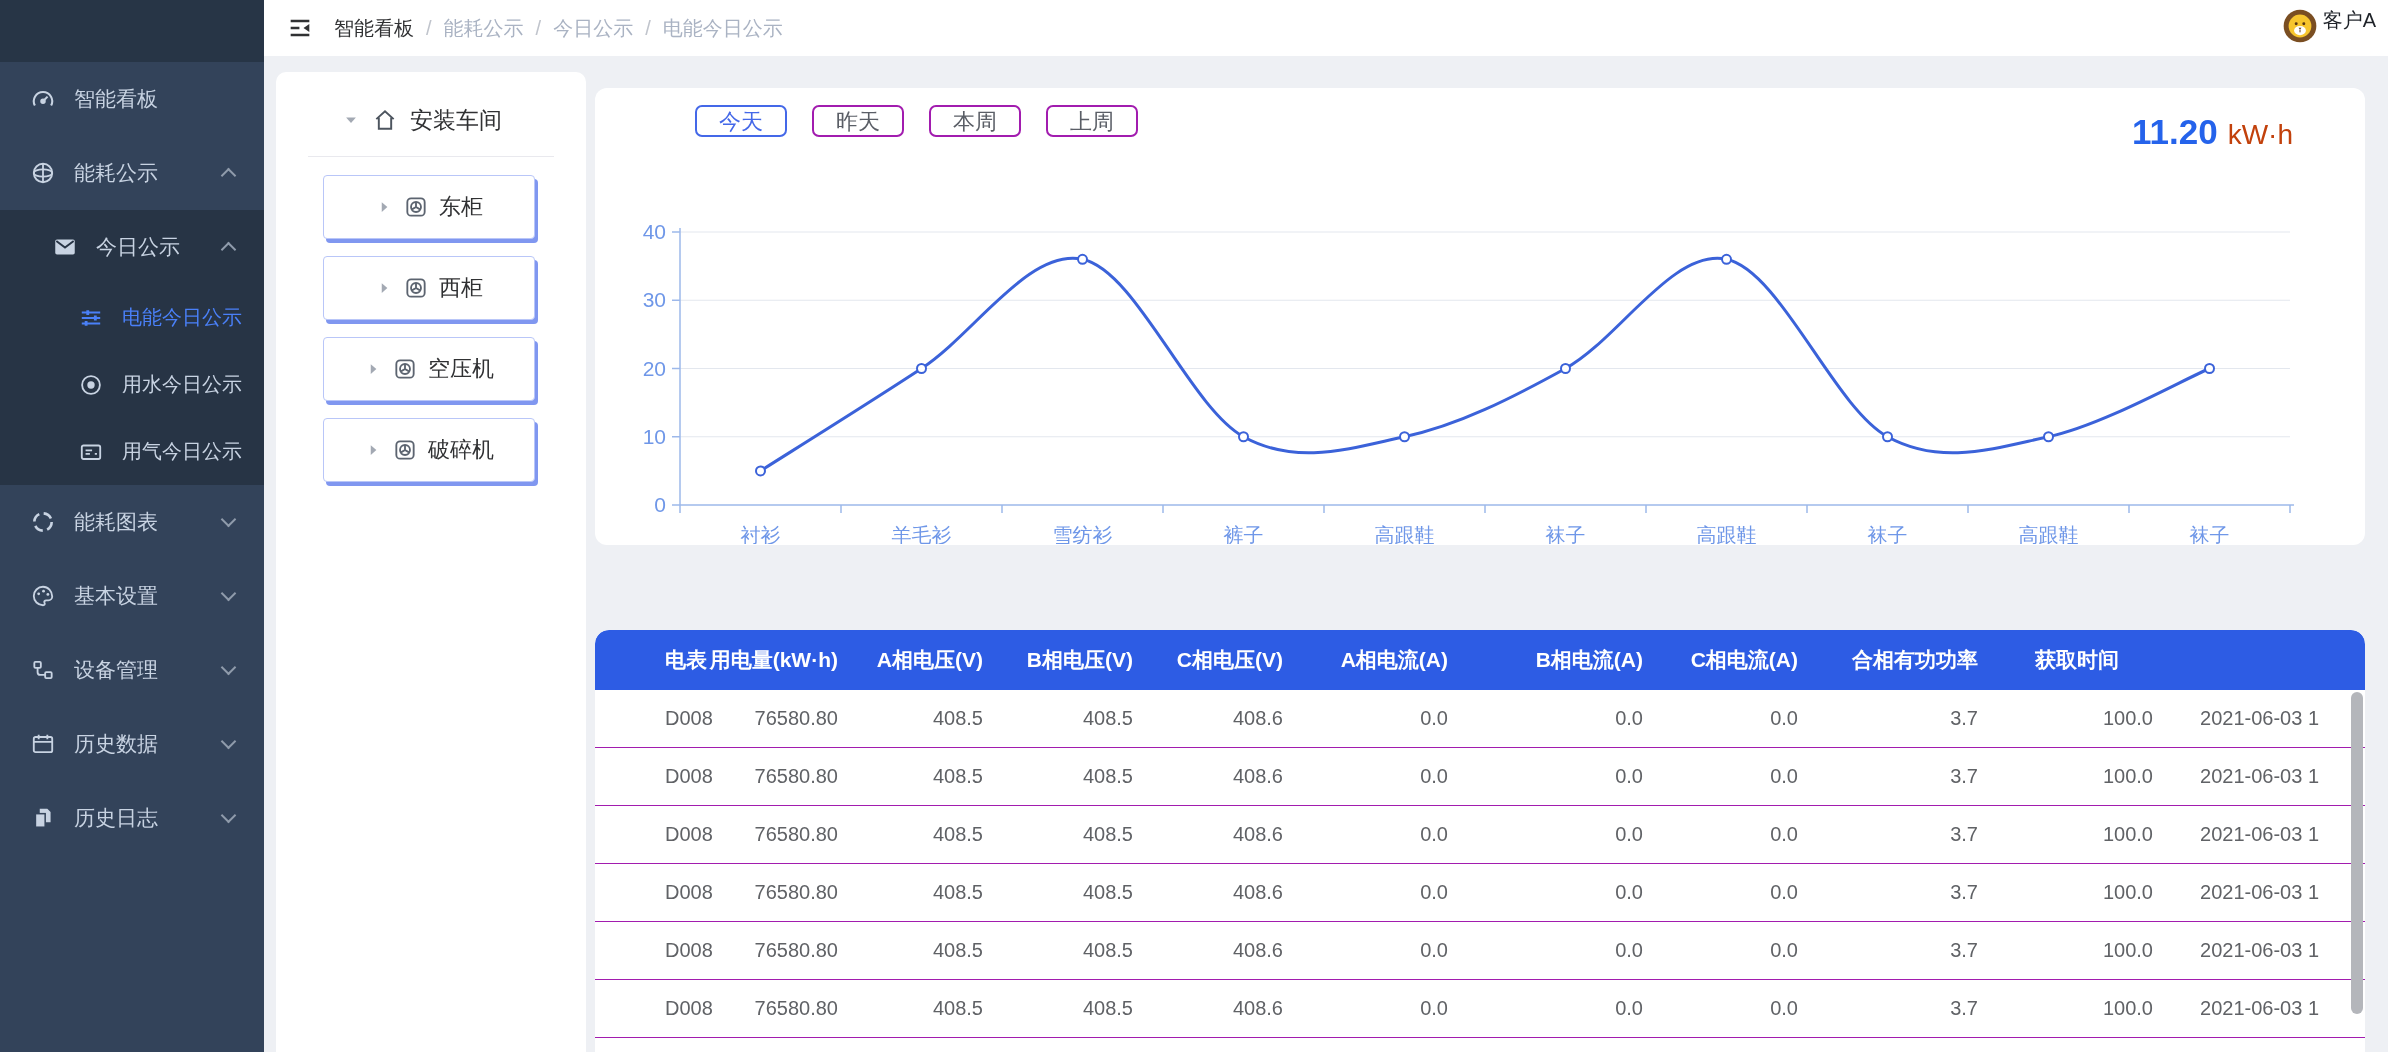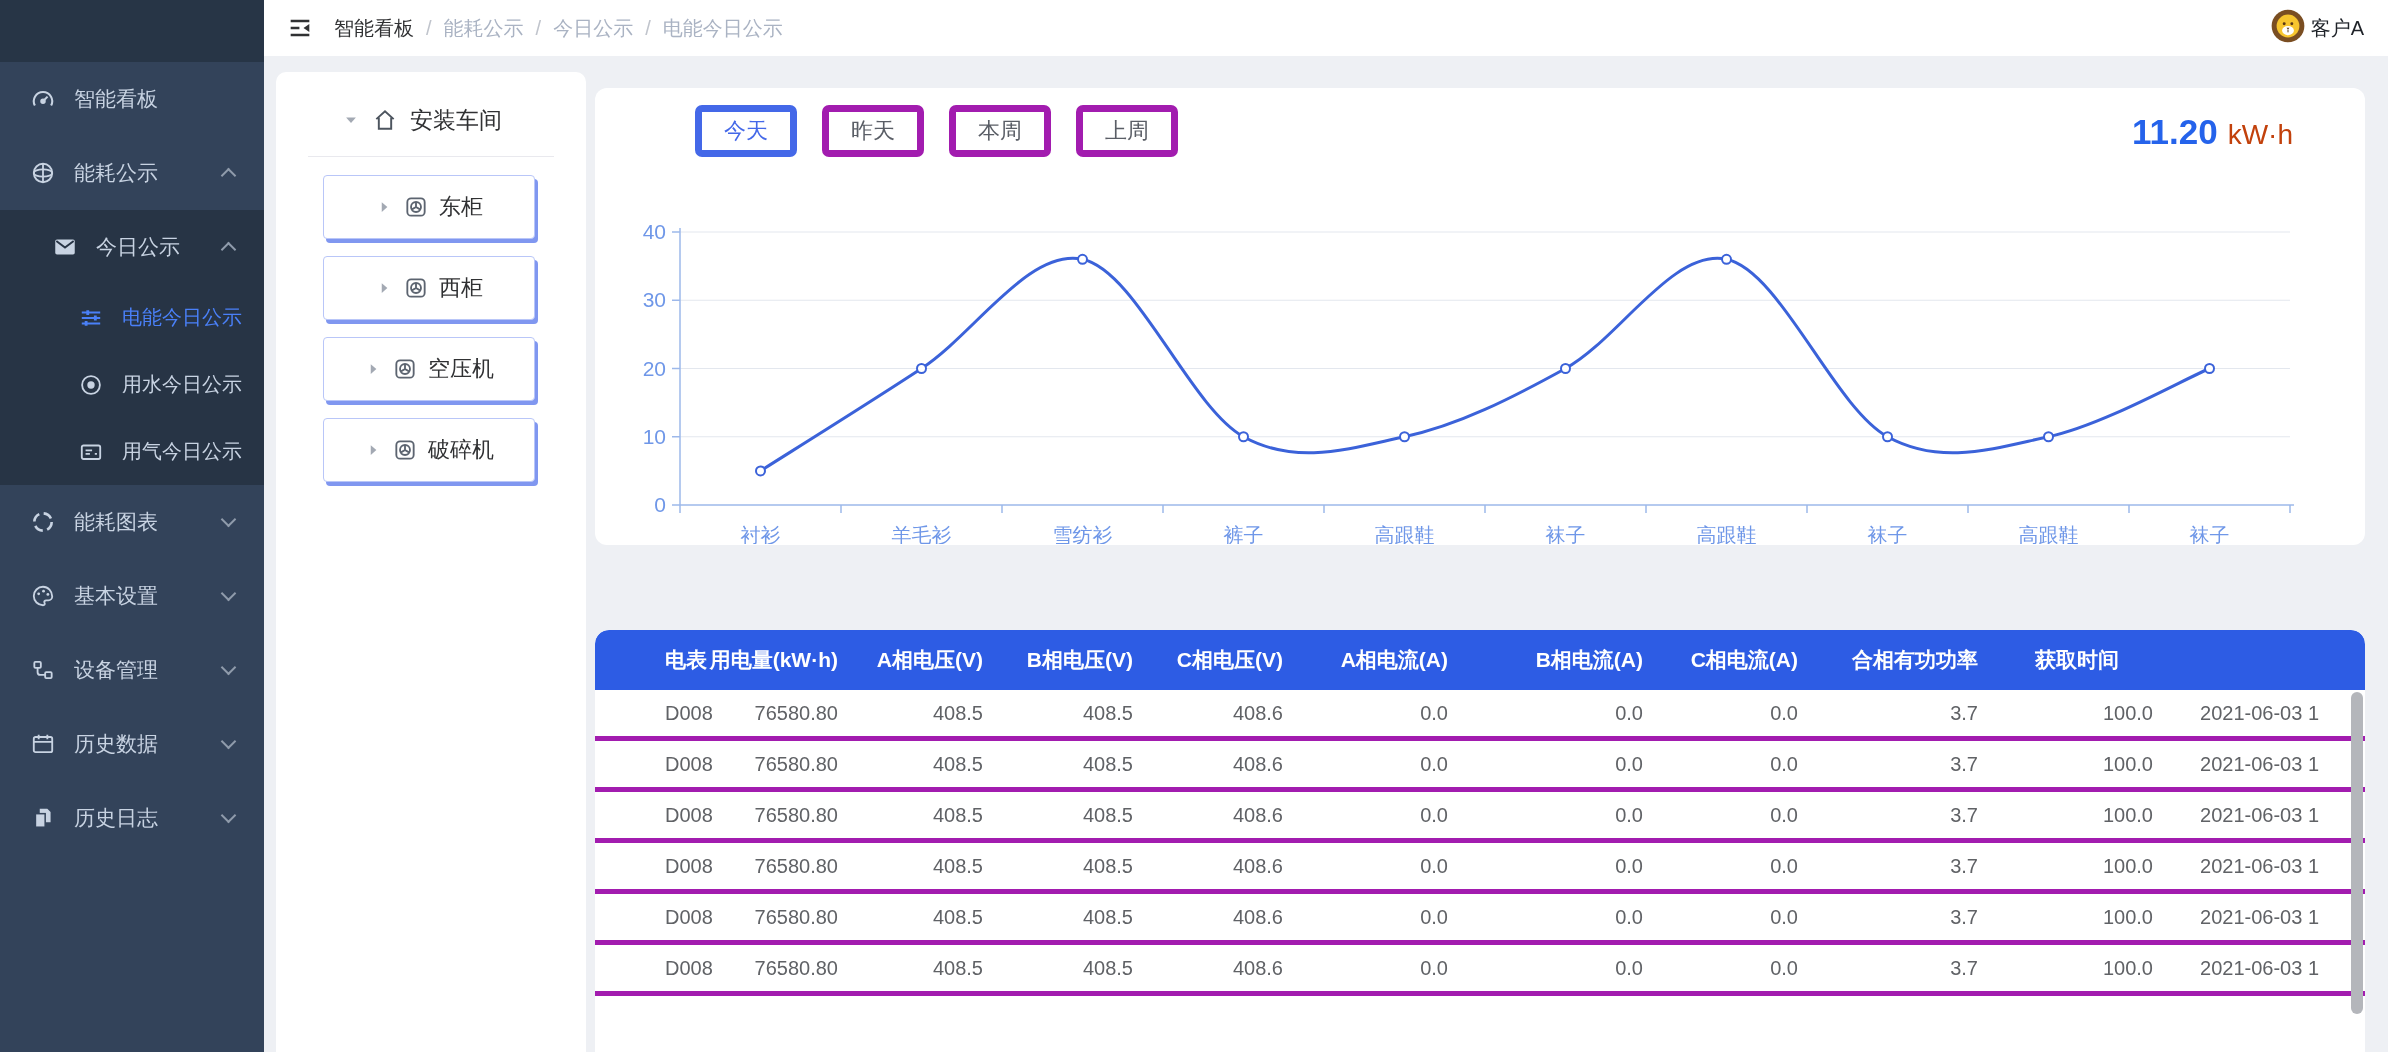--- a/index.html
+++ b/index.html
@@ -22,57 +22,57 @@
   .chev.down{transform:rotate(45deg);top:29px}
   .chev.up{transform:rotate(-135deg);top:34px}
 
   
   .topbar{position:absolute;left:264px;top:0;right:0;height:56px;background:#fff;display:flex;align-items:center}
   .fold{margin-left:22px;width:28px;height:28px;cursor:pointer;color:#303133}
   .breadcrumb{margin-left:20px;font-size:20px;display:flex;align-items:center;gap:12px}
   .breadcrumb .bc-first{color:#303133}
   .breadcrumb .bc{color:#aab3c3}
   .breadcrumb .sep{color:#c0c4cc}
-  .user{margin-left:auto;margin-right:24px;display:flex;align-items:center;gap:4px;cursor:pointer}
+  .user{margin-left:auto;margin-right:12px;display:flex;align-items:flex-start;gap:4px;cursor:pointer}
   .user .uname{font-size:20px;color:#1f2329}
 
   
   .tree-panel{position:absolute;left:276px;top:72px;width:310px;bottom:0;background:#fff;border-radius:10px 10px 0 0;padding-top:20px}
   .tree-root{display:flex;align-items:center;gap:12px;padding-left:66px;height:56px;cursor:pointer}
   .tree-root .root-lbl{font-size:23px;font-weight:400;color:#303133}
   .tree-divider{margin:8px 32px 18px 32px;border-bottom:1px solid #e9e9ee}
   .tree-card{position:relative;margin:0 0 17px 47px;width:212px;height:64px;background:#fff;
     border:1px solid #b9c6f8;border-radius:4px;box-shadow:3px 4px 0 #8097f0;
     display:flex;align-items:center;justify-content:center;gap:10px;cursor:pointer}
   .tree-card .card-lbl{font-size:22px;color:#303133}
   .caret{display:inline-flex;width:18px;height:18px;color:#9aa0ab}
   .node-ic{display:inline-flex;width:26px;height:26px;color:#5c6470}
 
   
   .chart-panel{position:absolute;left:595px;top:88px;width:1770px;height:457px;background:#fff;border-radius:12px}
   .range-row{position:absolute;left:100px;top:17px;display:flex;gap:25px}
-  .rbtn{min-width:92px;height:52px;padding:0 22px;background:#fff;border:7px solid #a21caf;border-radius:7px;
+  .rbtn{min-width:92px;height:32px;padding:0 22px;background:#fff;border:2px solid #a21caf;border-radius:7px;
     font-size:22px;color:#5a5e66;cursor:pointer;font-family:inherit}
   .rbtn.active{border-color:#4468e8;color:#4468e8}
   .total{position:absolute;right:72px;top:24px;display:flex;align-items:baseline;gap:10px}
   .total .tval{font-size:35px;font-weight:700;color:#2563eb}
   .total .tunit{font-size:28px;color:#c2410c}
   #chart-svg{position:absolute;left:0;top:120px;width:1770px;height:336px}
   #chart-svg text{font-family:"Liberation Sans","DejaVu Sans",sans-serif}
 
   
   .table-panel{position:absolute;left:595px;top:630px;width:1770px;height:422px;background:#fff;
     border-radius:14px 14px 0 0;overflow:hidden}
   .t-head,.t-row{display:grid;grid-template-columns:135px 120px 145px 150px 150px 165px 195px 155px 180px 175px 1fr}
   .t-head{height:60px;background:#2d5ce4;border-radius:14px 14px 0 0}
   .t-head .hc{display:flex;align-items:center;justify-content:flex-end;padding-right:12px;
     color:#fff;font-size:21px;font-weight:700;white-space:nowrap}
   .t-head .hc.first{justify-content:flex-start;padding-left:70px}
   .t-head .hc.last{padding-right:46px}
-  .t-row{height:51px;border-bottom:5px solid #a21caf}
+  .t-row{height:58px;border-bottom:1px solid #a21caf}
   .t-row .tc{display:flex;align-items:center;justify-content:flex-end;padding-right:12px;
     color:#606266;font-size:20px;white-space:nowrap}
   .t-row .tc.first{justify-content:flex-start;padding-left:70px}
   .t-row .tc.last{padding-right:46px}
   .scroll-thumb{position:absolute;right:2px;top:62px;width:12px;height:322px;border-radius:6px;background:#b4b6bb}
 </style>
 </head>
 <body>
 
 <div class="app">

